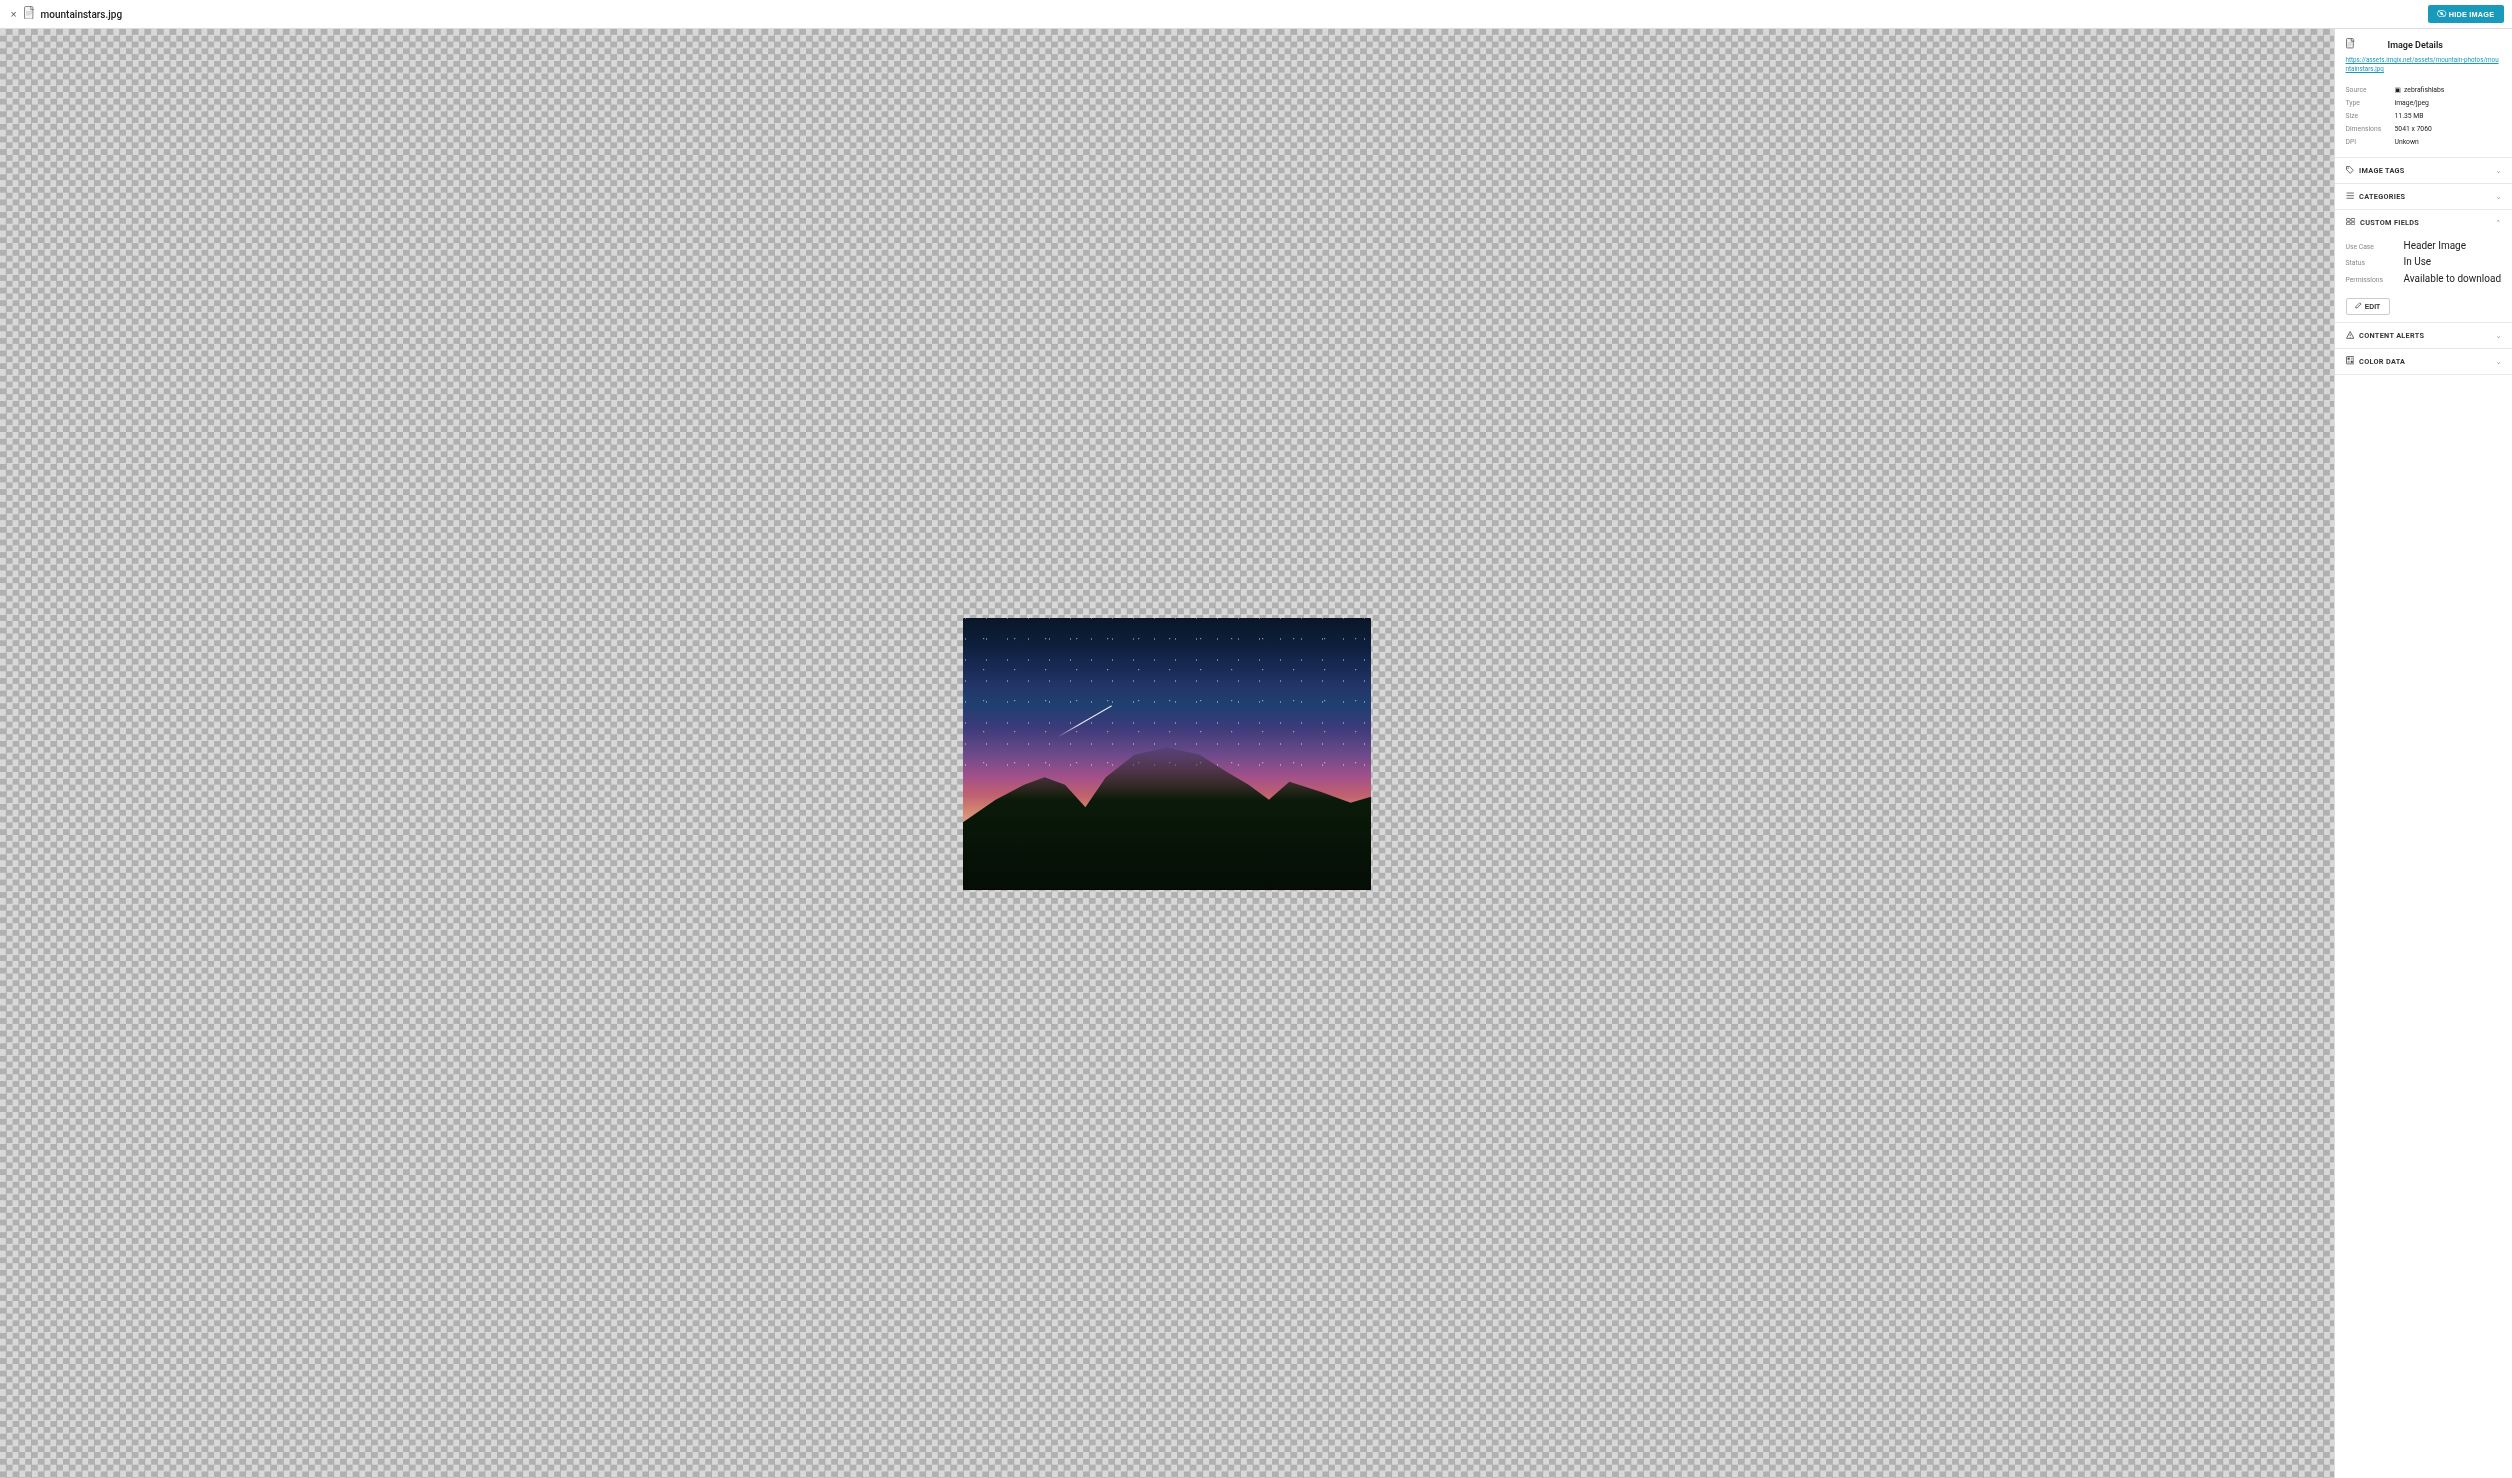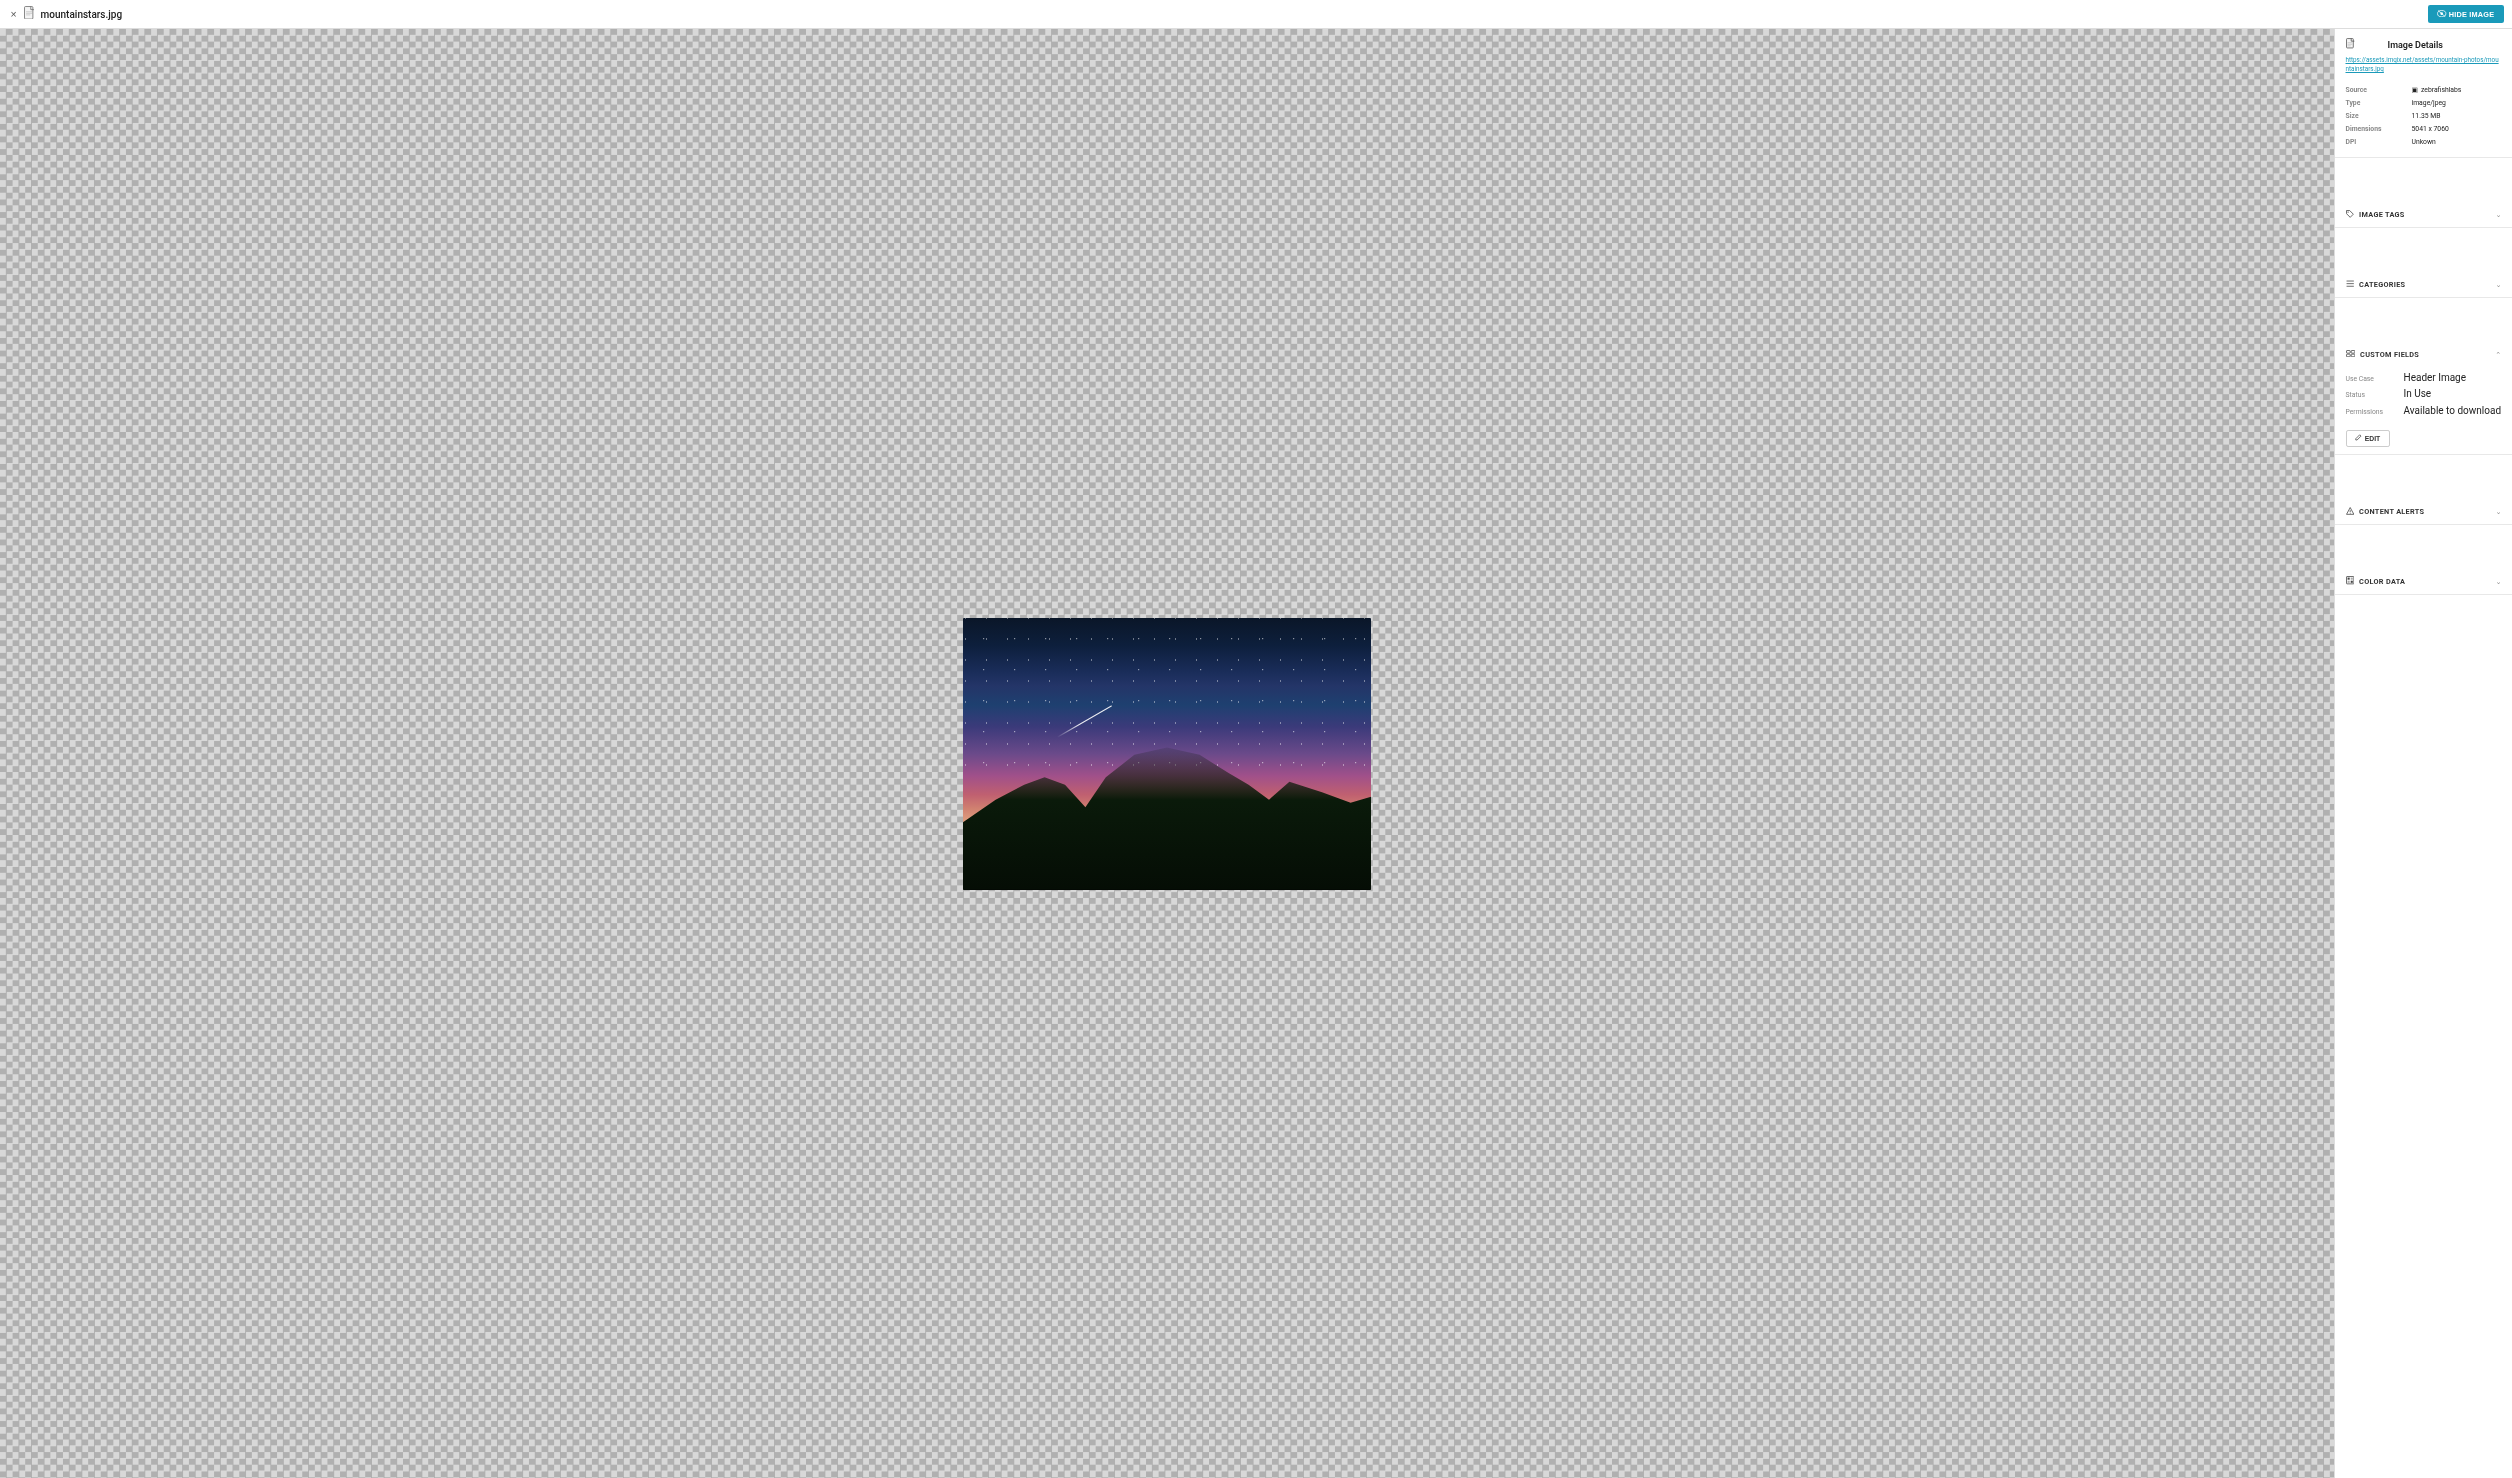--- a/index.html
+++ b/index.html
@@ -96,27 +96,27 @@
     .image-details-header .section-icon { color: #555; font-size: 9.4px; }
     .image-details-title { font-size: 9px; font-weight: 600; color: #222; margin-left: 28px; }
 
     .image-url-link {
       display: block; color: #1a9aba; font-size: 6.3px; text-decoration: underline;
       padding: 0 10.5px 7.3px; word-break: break-all; line-height: 1.4;
     }
 
     .details-grid { padding: 2.1px 10.5px 8.4px; }
     .detail-row { display: flex; padding: 2.6px 0; }
-    .detail-label { color: #888; font-size: 6.8px; width: 66px; flex-shrink: 0; font-weight: bold; }
+    .detail-label { color: #888; font-size: 6.8px; width: 49px; flex-shrink: 0; }
     .detail-value { color: #222; font-size: 6.8px; display: flex; align-items: center; gap: 3.1px; }
 
     
     .collapsible-header {
       display: flex; align-items: center; justify-content: space-between;
-      padding: 7.3px 10.5px; cursor: pointer; user-select: none; margin-top: 44px;
+      padding: 7.3px 10.5px; cursor: pointer; user-select: none;
     }
     .collapsible-left { display: flex; align-items: center; gap: 5.2px; }
     .collapsible-icon { color: #444; font-size: 8.4px; }
     .collapsible-title { font-size: 7.3px; font-weight: 700; color: #333; letter-spacing: 0.3px; text-transform: uppercase; }
     .chevron { color: #888; font-size: 7.3px; transition: transform 0.2s; }
     .chevron.up { transform: rotate(180deg); }
 
     
     .custom-fields-content { padding: 3.1px 10.5px 7.3px; }
     .cf-row { display: flex; padding: 2.6px 0; align-items: flex-end; }

